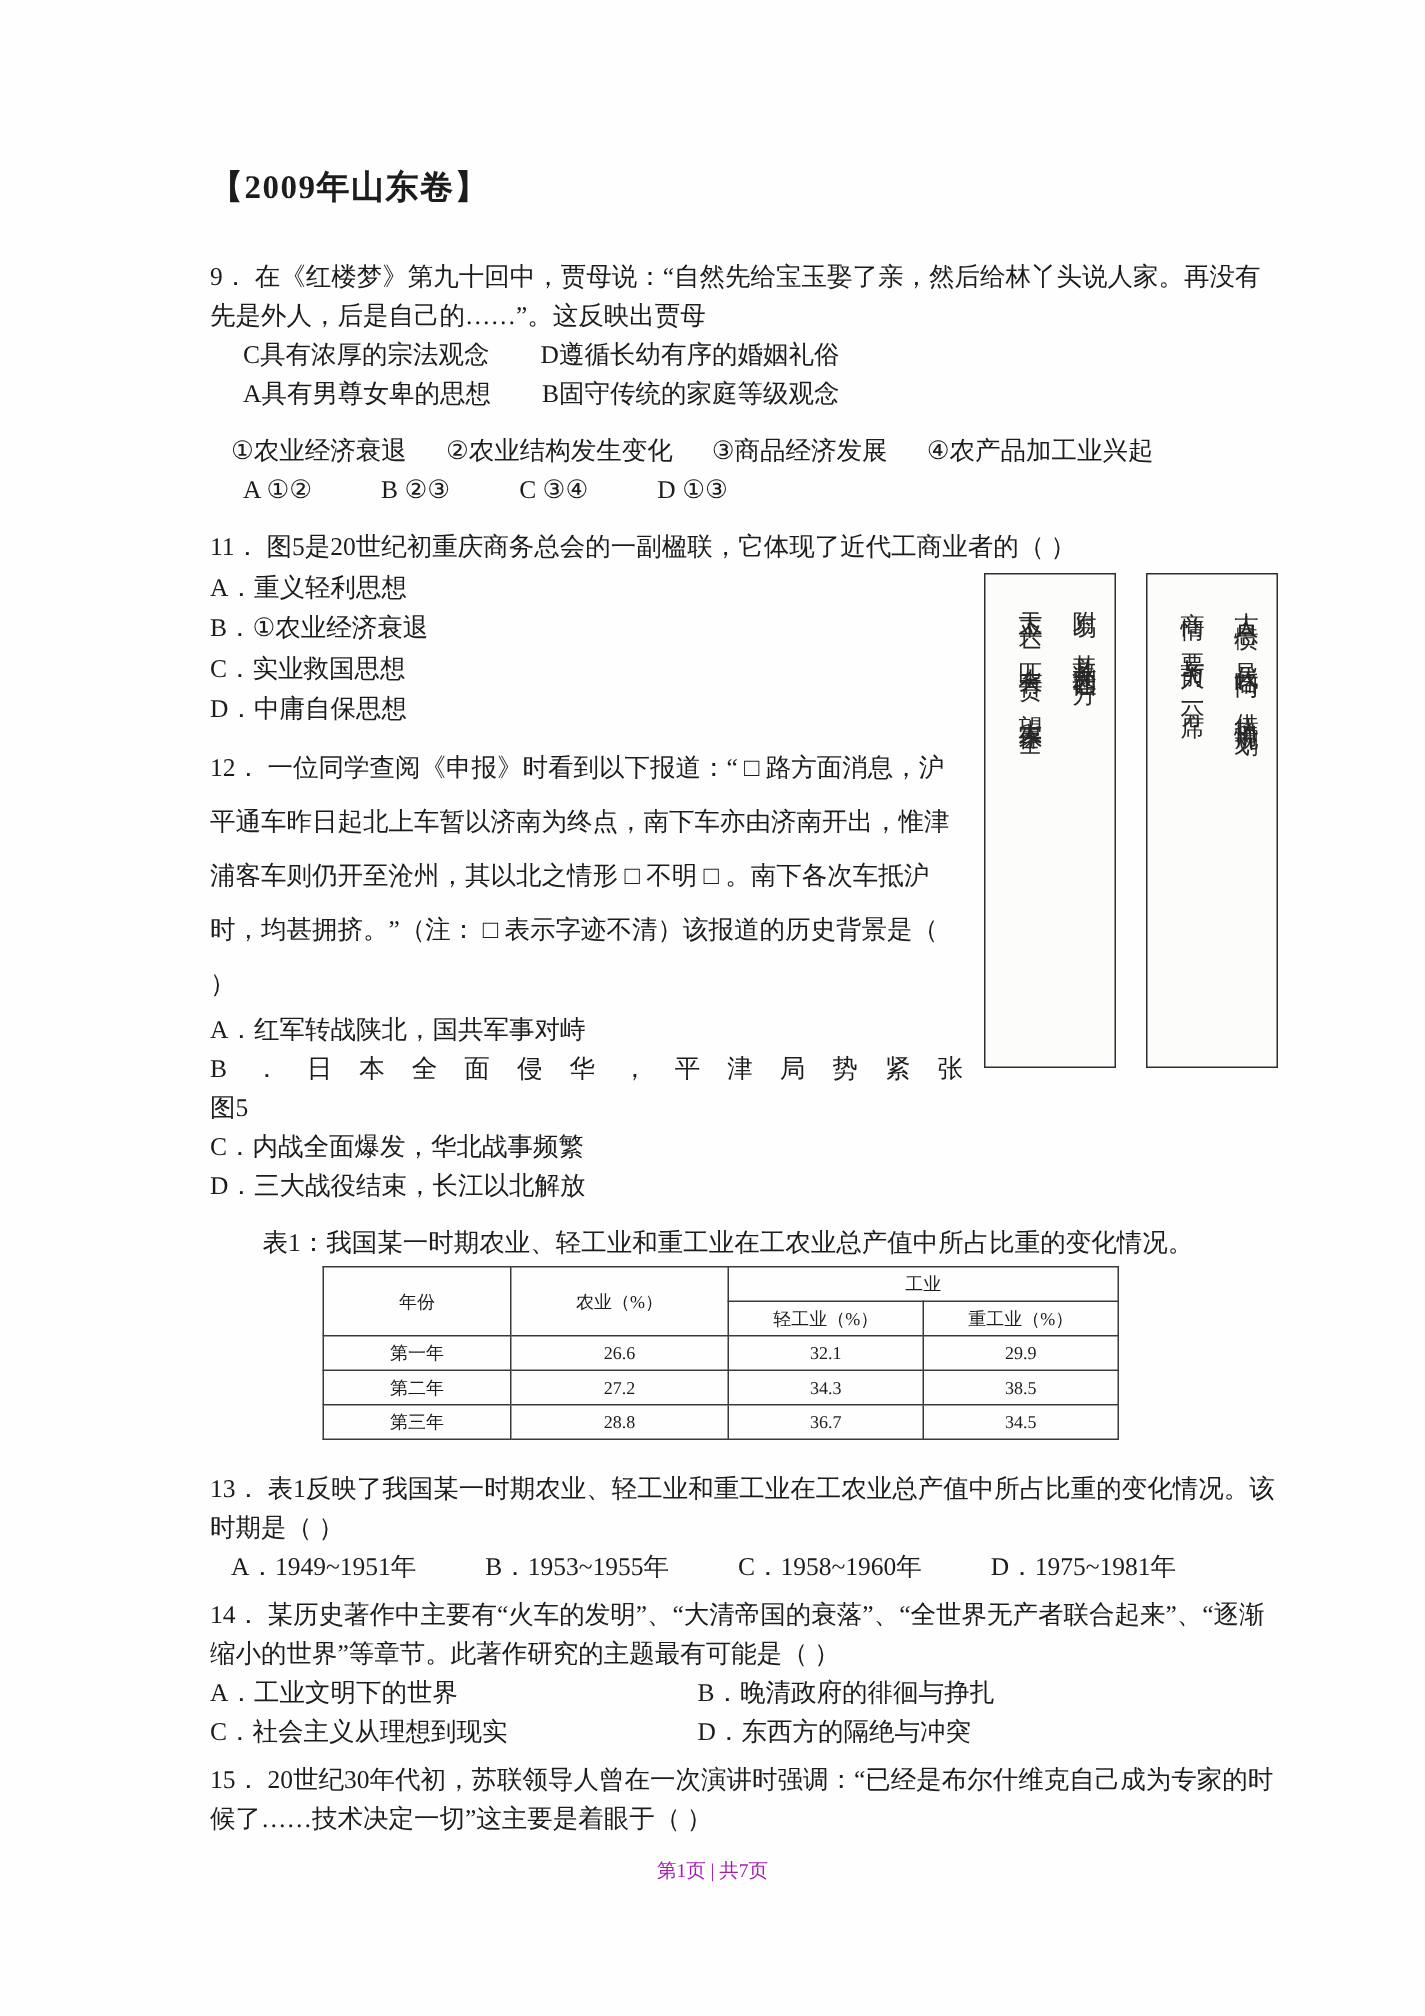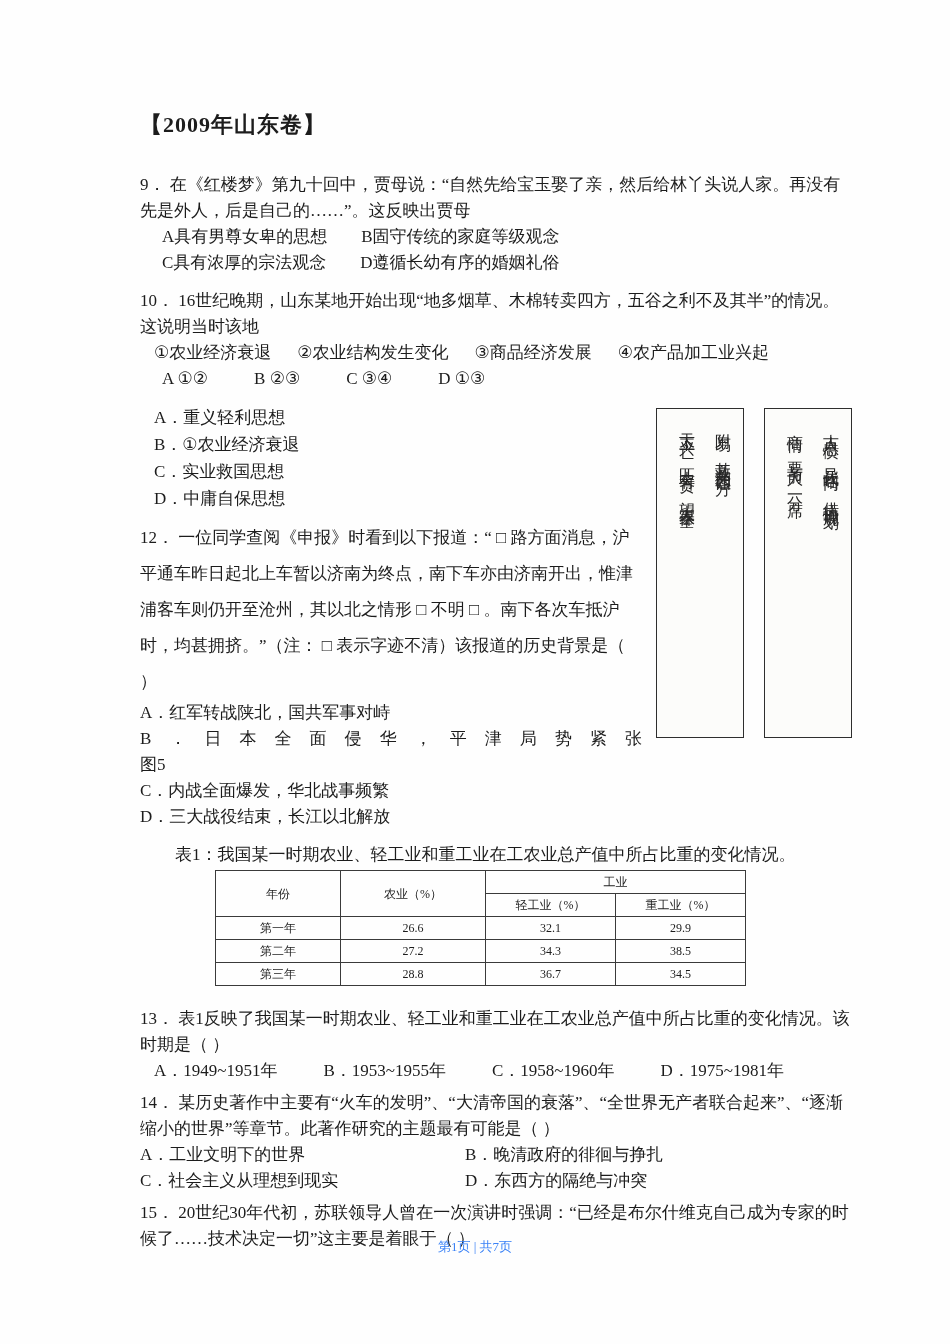--- a/index.html
+++ b/index.html
@@ -31,21 +31,21 @@
   p { margin: 0; }
   .q { margin: 0 0 12px 0; }
   .optrow { display: flex; }
   .optrow span { white-space: nowrap; }
   .indent1 { padding-left: 22px; }
   .indent2 { padding-left: 14px; }
   .gap-lg { gap: 46px; }
   .gap-md { gap: 34px; }
   .gap-sm { gap: 26px; }
   .col2 > span:first-child { min-width: 325px; }
-  .optcol span { display: block; line-height: 27px; margin-left: 14px; }
+  .optcol span { display: block; line-height: 27px; }
 
   
   .couplet-float {
     float: right;
     width: 196px;
     height: 330px;
     margin: 4px 0 10px 14px;
     display: flex;
     justify-content: space-between;
   }
@@ -80,60 +80,60 @@
     font-weight: 400;
     padding: 1px 8px;
   }
   .footer {
     position: absolute;
     bottom: 88px;
     left: 0;
     width: 100%;
     text-align: center;
     font-size: 13px;
-    color: #3b82f6;
+    color: #a21caf;
   }
 </style>
 </head>
 <body>
 
 <div class="page">
   <div class="content">
 
     <h1 class="title">【2009年山东卷】</h1>
 
     <section class="q">
       <p>9．  在《红楼梦》第九十回中，贾母说：“自然先给宝玉娶了亲，然后给林丫头说人家。再没有先是外人，后是自己的……”。这反映出贾母</p>
       <div class="optrow indent1 gap-md">
+        <span>C具有浓厚的宗法观念</span>
+        <span>D遵循长幼有序的婚姻礼俗</span>
+      </div>
+      <div class="optrow indent1 gap-md">
         <span>A具有男尊女卑的思想</span>
         <span>B固守传统的家庭等级观念</span>
       </div>
-      <div class="optrow indent1 gap-md">
-        <span>C具有浓厚的宗法观念</span>
-        <span>D遵循长幼有序的婚姻礼俗</span>
-      </div>
-    </section>
-
-    <section class="q">
-      <p>10．  16世纪晚期，山东某地开始出现“地多烟草、木棉转卖四方，五谷之利不及其半”的情况。这说明当时该地</p>
+    </section>
+
+    <section class="q">
       <div class="optrow indent2 gap-sm">
         <span>①农业经济衰退</span>
         <span>②农业结构发生变化</span>
         <span>③商品经济发展</span>
         <span>④农产品加工业兴起</span>
       </div>
       <div class="optrow indent1 gap-lg">
         <span>A ①②</span>
         <span>B ②③</span>
         <span>C ③④</span>
         <span>D ①③</span>
       </div>
     </section>
 
     <section class="q">
+      <p>11．  图5是20世纪初重庆商务总会的一副楹联，它体现了近代工商业者的（    ）</p>
 
       <div class="couplet-float">
         <div class="cbox">
           <span>附易 其救美利让四方</span>
           <span>天下兴亡 匹夫有责 望大家保全</span>
         </div>
         <div class="cbox">
           <span>古人息愤 异代咯同 借热情规划</span>
           <span>商情 要与前人 分一席</span>
         </div>

